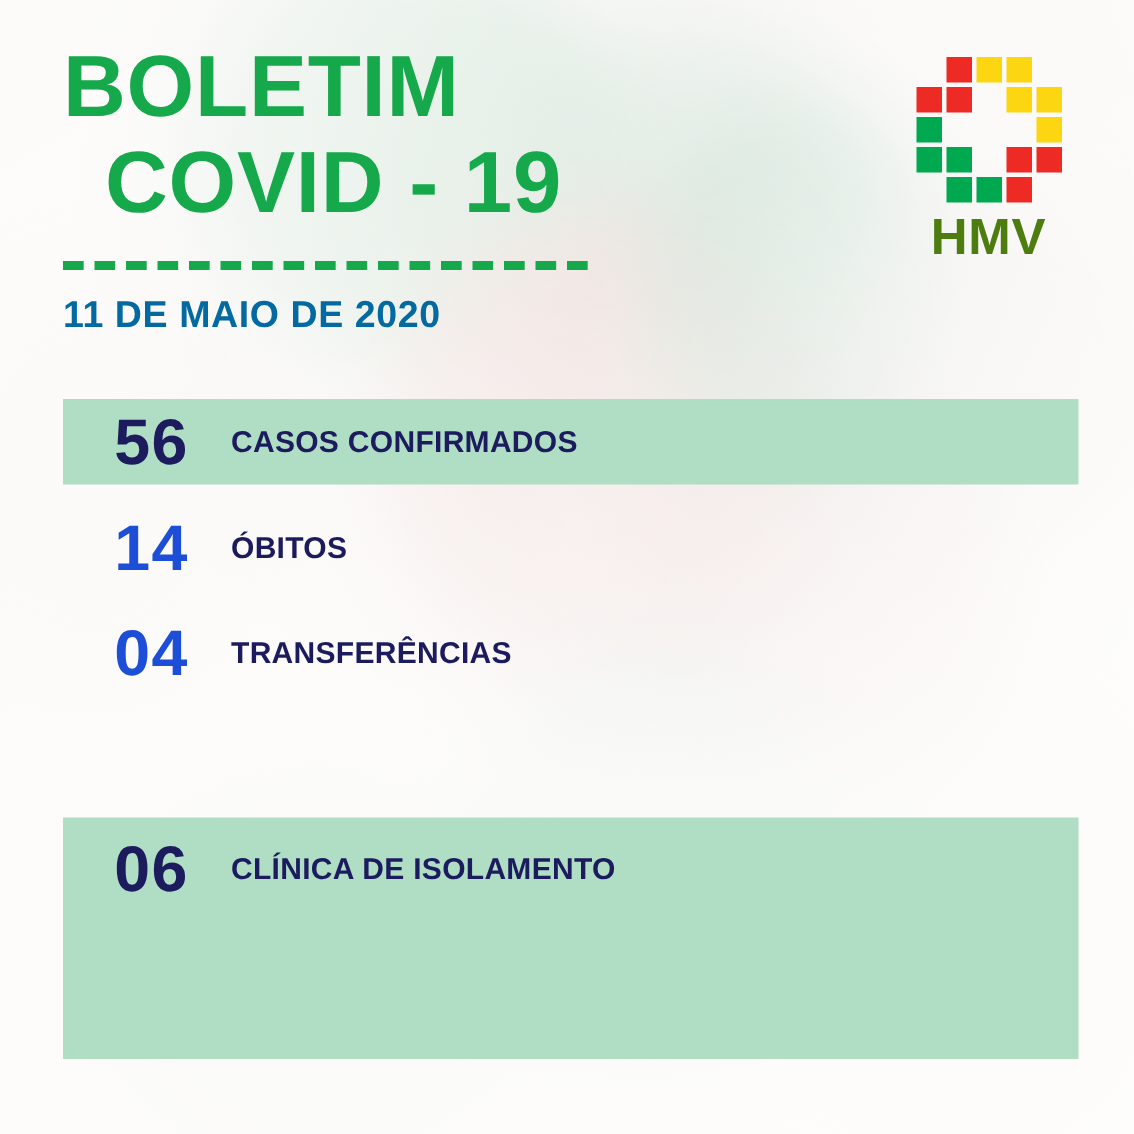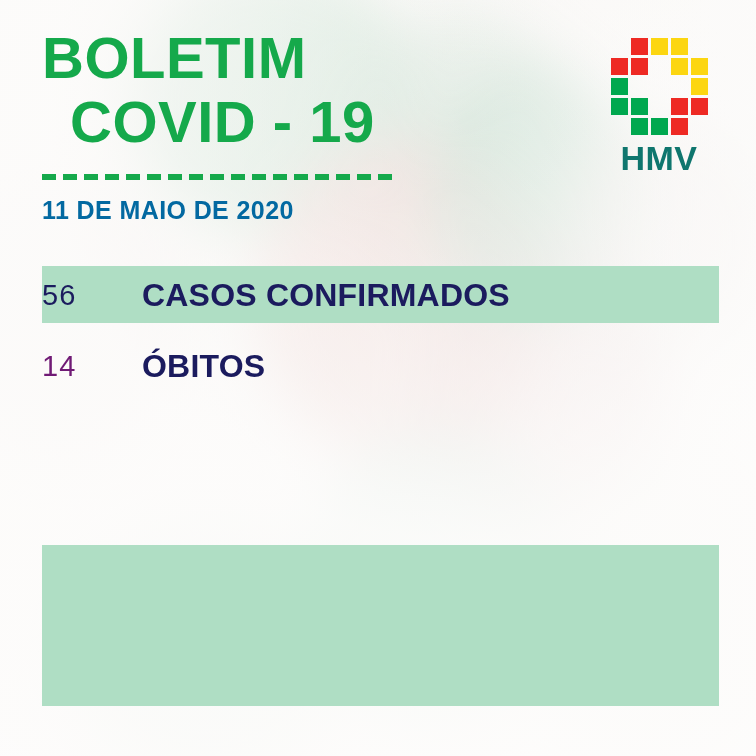--- a/index.html
+++ b/index.html
@@ -110,21 +110,21 @@
     margin: 0 auto;
   }
   .logo-cell {
     position: absolute;
     width: 17px;
     height: 17px;
   }
   .logo-wordmark {
     margin-top: 6px;
     text-align: center;
-    color: #0f766e;
+    color: #4d7c0f;
     font-weight: bold;
     font-size: 34px;
     letter-spacing: 0.5px;
     line-height: 36px;
   }
 
   
   .stats {
     position: absolute;
     left: 0;
@@ -144,37 +144,38 @@
   .stat-row {
     position: absolute;
     left: 42px;
     width: 677px;
     height: 56px;
     display: flex;
     align-items: center;
   }
   .stat-number {
     width: 84px;
-    font-weight: normal;
-    font-size: 29px;
+    text-align: right;
+    font-weight: bold;
+    font-size: 43px;
     line-height: 46px;
     letter-spacing: 1px;
     white-space: nowrap;
   }
   .stat-label {
-    margin-left: 16px;
+    margin-left: 28px;
     color: #1B1B5E;
     font-weight: bold;
-    font-size: 32px;
+    font-size: 20px;
     line-height: 28px;
     letter-spacing: 0.2px;
     white-space: nowrap;
   }
   .num-navy  { color: #1B1B5E; }
-  .num-green { color: #701a75; }
+  .num-green { color: #1d4ed8; }
 
   .row-0 { top: 267px; }
   .row-1 { top: 338px; }
   .row-2 { top: 408px; }
   .row-3 { top: 478px; }
   .row-4 { top: 552px; }
   .row-5 { top: 635px; }
 </style>
 </head>
 <body>
@@ -233,15 +234,23 @@
 
   <div class="stats" id="stats-container">
       <div class="stat-row row-0">
         <div class="stat-number num-navy">56</div>
         <div class="stat-label">CASOS CONFIRMADOS</div>
       </div>
       <div class="stat-row row-1">
         <div class="stat-number num-green">14</div>
         <div class="stat-label">ÓBITOS</div>
       </div>
+      <div class="stat-row row-2">
+        <div class="stat-number num-green">04</div>
+        <div class="stat-label">TRANSFERÊNCIAS</div>
+      </div>
+      <div class="stat-row row-4">
+        <div class="stat-number num-navy">06</div>
+        <div class="stat-label">CLÍNICA DE ISOLAMENTO</div>
+      </div>
     </div>
 
 </div>
 
 </body></html>

